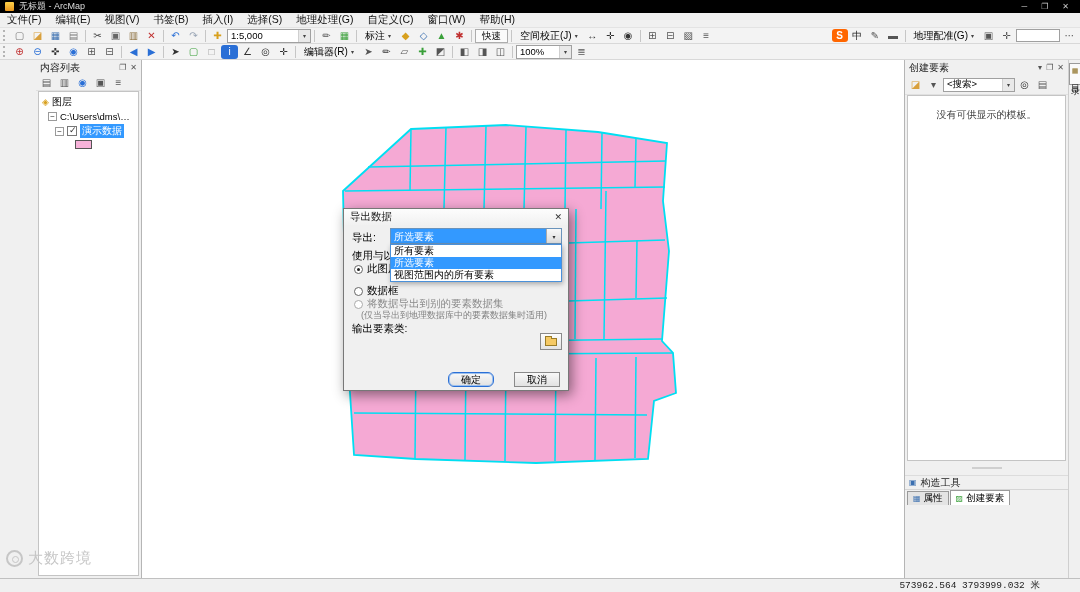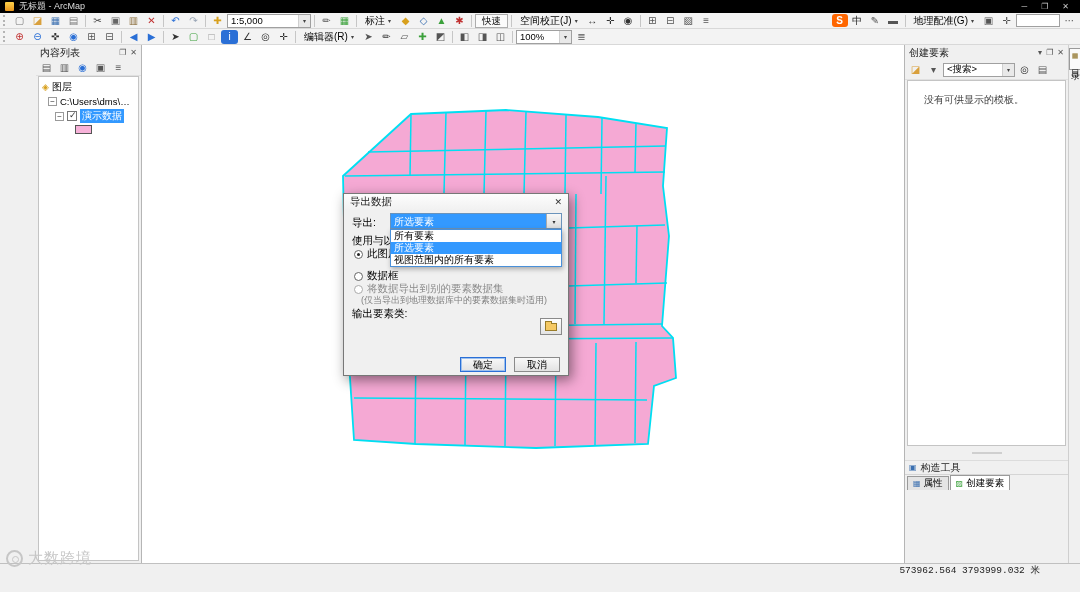--- a/index.html
+++ b/index.html
@@ -78,21 +78,21 @@
   .dlg-folder{width:22px;height:17px;border:1px solid #8a8a8a;background:linear-gradient(#fdfdfd,#e3e3e3);display:flex;align-items:center;justify-content:center;padding:0;}
   .folder-ico{width:12px;height:8px;background:#f5c964;border:1px solid #9a7c28;position:relative;display:inline-block;}
   .folder-ico::before{content:"";position:absolute;left:-1px;top:-3px;width:5px;height:2px;background:#f5c964;border:1px solid #9a7c28;border-bottom:none;}
   .dlg-btn{width:46px;height:15px;font-size:10px;border:1px solid #8a8a8a;background:linear-gradient(#f8f8f8,#e2e2e2);padding:0;}
   .dlg-btn.primary{border-color:#2a6fd6;box-shadow:inset 0 0 0 1px #9cc0ee;}
 
   
   .rightpanel{width:164px;background:#f0f0f0;border-left:1px solid #b5b5b5;display:flex;flex-direction:column;position:relative;}
   .cf-toolbar{height:20px;border-bottom:1px solid #e0e0e0;}
   .cf-body{height:366px;background:#fff;border:1px solid #c4c4c4;margin:0 2px;position:relative;}
-  .cf-empty{color:#3c3c3c;font-size:10px;margin-top:12px;padding-left:16px;}
+  .cf-empty{text-align:center;color:#3c3c3c;font-size:10px;margin-top:12px;}
   .cf-splitter{height:14px;background:#f0f0f0;position:relative;}
   .cf-splitter::after{content:"";position:absolute;left:50%;top:6px;width:30px;height:2px;margin-left:-15px;background:#cfcfcf;}
   .cf-tools-header{height:14px;display:flex;align-items:center;gap:4px;font-size:10px;padding:0 4px;border-top:1px solid #dcdcdc;color:#222;}
   .cf-tools-body{height:72px;background:#fff;border:1px solid #c4c4c4;margin:0 2px;}
   .cf-hint{font-size:10px;color:#333;padding:6px 0 0 20px;}
   .cf-tabs{height:16px;display:flex;align-items:flex-end;gap:1px;padding:1px 2px 0 2px;background:#f0f0f0;border-top:1px solid #d5d5d5;}
   .cf-tab{display:inline-flex;align-items:center;gap:3px;font-size:9.5px;height:14px;padding:0 5px;border:1px solid #9a9a9a;border-bottom:none;background:#e4e4e4;}
   .cf-tab.active{background:#fff;height:15px;}
   .tabico{font-size:8px;}
 
@@ -125,20 +125,32 @@
   <div class="titlebar">
     <span class="app-ico"></span>
     <span class="title">无标题 - ArcMap</span>
     <span class="wincontrols">
       <span>─</span>
       <span>❐</span>
       <span>✕</span>
     </span>
   </div>
 
+  <div class="menubar">
+      <button class="menu-item">文件(F)</button>
+      <button class="menu-item">编辑(E)</button>
+      <button class="menu-item">视图(V)</button>
+      <button class="menu-item">书签(B)</button>
+      <button class="menu-item">插入(I)</button>
+      <button class="menu-item">选择(S)</button>
+      <button class="menu-item">地理处理(G)</button>
+      <button class="menu-item">自定义(C)</button>
+      <button class="menu-item">窗口(W)</button>
+      <button class="menu-item">帮助(H)</button>
+    </div>
 
   <div class="toolbar">
       <span class="tgrip"></span>
       <button class="tbtn" style="color: rgb(119, 119, 119);">▢</button>
       <button class="tbtn" style="color: rgb(217, 160, 60);">◪</button>
       <button class="tbtn" style="color: rgb(58, 111, 176);">▦</button>
       <button class="tbtn" style="color: rgb(119, 119, 119);">▤</button>
       <span class="tsep"></span>
       <button class="tbtn" style="color: rgb(68, 68, 68);">✂</button>
       <button class="tbtn" style="color: rgb(102, 102, 102);">▣</button>
@@ -323,21 +335,21 @@
           </div>
           <div class="abs radio-row dis" style="left:10px;top:72px;">
             <span class="radio disr"></span>
             <span>将数据导出到别的要素数据集</span>
           </div>
           <span class="abs note" style="left:17px;top:84px;">(仅当导出到地理数据库中的要素数据集时适用)</span>
           <span class="abs lbl" style="left:8px;top:97px;">输出要素类:</span>
           <button class="abs dlg-folder" style="left:196px;top:108px;">
             <span class="folder-ico"></span>
           </button>
-          <button class="abs dlg-btn primary" style="left:116px;top:147px;">确定</button>
+          <button class="abs dlg-btn primary" style="left:104px;top:147px;border-radius:6px;">确定</button>
           <button class="abs dlg-btn" style="left:170px;top:147px;">取消</button>
           <div class="dlg-dropdown">
             <div class="ddl-item">所有要素</div>
             <div class="ddl-item sel">所选要素</div>
             <div class="ddl-item">视图范围内的所有要素</div>
           </div>
         </div>
       </div>
     </div>
 

